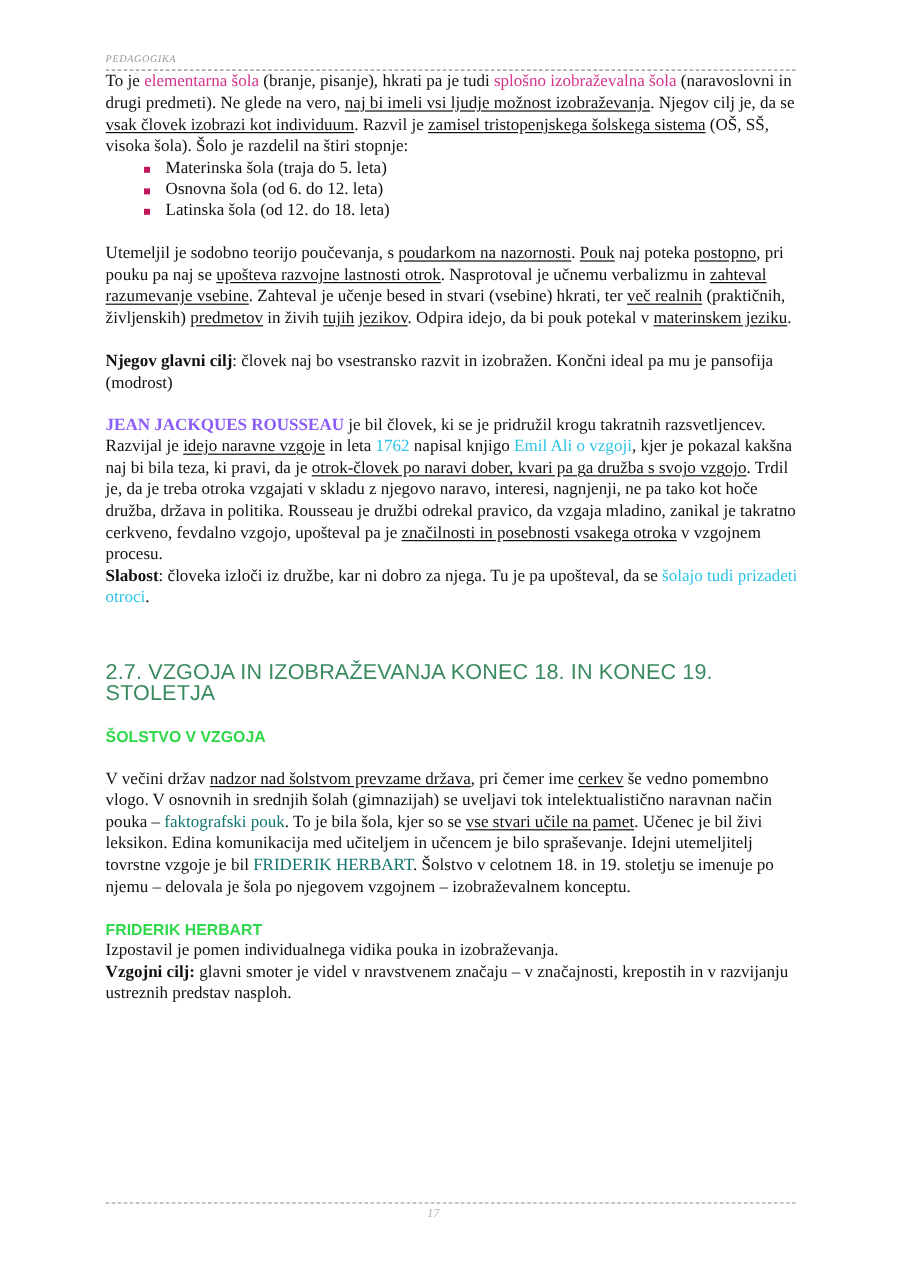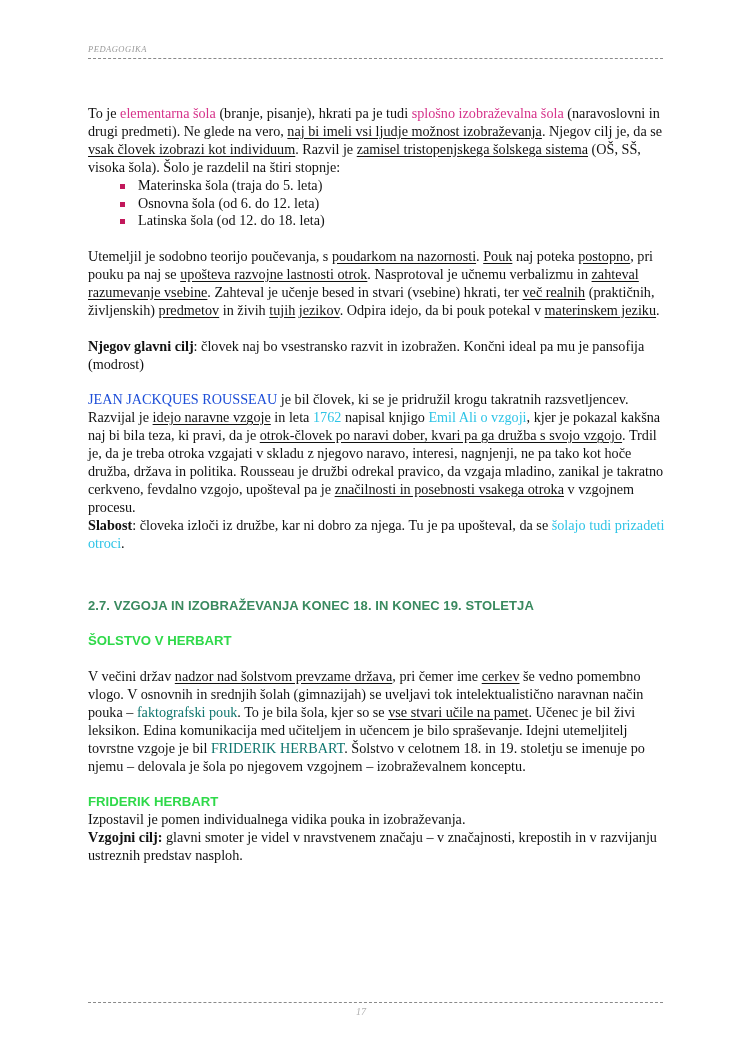--- a/index.html
+++ b/index.html
@@ -5,33 +5,33 @@
   html, body { margin: 0; padding: 0; background: #ffffff; }
   body { width: 750px; height: 1061px; position: relative; overflow: hidden;
          font-family: "Liberation Serif", "DejaVu Serif", serif; color: #111; }
   .page { position: absolute; left: 0; top: 0; width: 750px; height: 1061px; }
   .header-label { position: absolute; left: 88px; top: 44px; font-size: 8.5px; font-style: italic;
                   color: #9a9a9a; letter-spacing: 0.5px; }
   .rule { position: absolute; left: 88px; width: 575px; border-top: 1px dashed #8a8a8a; height: 0; }
   .rule.top { top: 58px; }
   .rule.bottom { top: 1002px; }
   .footer-num { position: absolute; left: 356px; top: 1006px; font-size: 10px; font-style: italic; color: #b0b0b0; }
-  .content { position: absolute; left: 88px; top: 60px; width: 580px; font-size: 14.2px; line-height: 17.9px; margin-top: 45px; }
+  .content { position: absolute; left: 88px; top: 60px; width: 580px; font-size: 14.2px; line-height: 17.9px; }
   p { margin: 0; }
   .gap { height: 17.9px; }
   .gap-lg { height: 26px; }
   u { text-decoration: underline; text-underline-offset: 2px; }
   .magenta { color: #d6338a; }
   .cyan { color: #2ec4e6; }
   .green { color: #0f766e; }
-  .sec-heading { color: #3a8a5f; font-weight: bold; font-family: "Liberation Sans", "DejaVu Sans", sans-serif;
-                 font-size: 13px; letter-spacing: 0.1px; }
+  .sec-heading { color: #3a8a5f; font-weight: normal; font-family: "Liberation Sans", "DejaVu Sans", sans-serif;
+                 font-size: 18px; letter-spacing: 0.1px; }
   .sub-heading { color: #2fd94a; font-weight: bold; font-family: "Liberation Sans", "DejaVu Sans", sans-serif;
                  font-size: 13.2px; }
-  .name-heading { color: #1d4ed8; font-weight: normal; }
+  .name-heading { color: #8b5cf6; font-weight: bold; }
   ul.bul { list-style: none; margin: 0; padding: 0 0 0 32px; }
   ul.bul li { position: relative; padding-left: 18px; }
   ul.bul li .bullet { position: absolute; left: 0; top: 7px; width: 5px; height: 5px; }
   .bullet.mag { background: #c2185b; }
   .bullet.grn { background: #2fd94a; }
   .arrow { font-weight: bold; font-family: "DejaVu Sans", sans-serif; font-size: 12px; }
   b { font-weight: bold; }
 </style>
 </head>
 <body>
@@ -61,21 +61,21 @@
 
     <p><span class="name-heading">JEAN JACKQUES ROUSSEAU</span><span> je bil človek, ki se je pridružil krogu takratnih razsvetljencev. Razvijal je </span><u>idejo naravne vzgoje</u><span> in leta </span><span class="cyan">1762</span><span> napisal knjigo </span><span class="cyan">Emil Ali o vzgoji</span><span>, kjer je pokazal kakšna naj bi bila teza, ki pravi, da je </span><u>otrok-človek po naravi dober, kvari pa ga družba s svojo vzgojo</u><span>. Trdil je, da je treba otroka vzgajati v skladu z njegovo naravo, interesi, nagnjenji, ne pa tako kot hoče družba, država in politika. Rousseau je družbi odrekal pravico, da vzgaja mladino, zanikal je takratno cerkveno, fevdalno vzgojo, upošteval pa je </span><u>značilnosti in posebnosti vsakega otroka</u><span> v vzgojnem procesu.</span><br><b>Slabost</b><span>: človeka izloči iz družbe, kar ni dobro za njega. Tu je pa upošteval, da se </span><span class="cyan">šolajo tudi prizadeti otroci</span><span>.</span></p>
 
     <div class="gap-lg"></div>
     <div class="gap"></div>
 
     <p class="sec-heading">2.7.   VZGOJA IN IZOBRAŽEVANJA KONEC 18. IN KONEC 19. STOLETJA</p>
 
     <div class="gap"></div>
 
-    <p class="sub-heading">ŠOLSTVO V HERBART</p>
+    <p class="sub-heading">ŠOLSTVO V VZGOJA</p>
 
     <div class="gap"></div>
 
     <p><span>V večini držav </span><u>nadzor nad šolstvom prevzame država</u><span>, pri čemer ime </span><u>cerkev</u><span> še vedno pomembno vlogo. V osnovnih in srednjih šolah (gimnazijah) se uveljavi tok intelektualistično naravnan način pouka – </span><span class="green">faktografski pouk</span><span>. To je bila šola, kjer so se </span><u>vse stvari učile na pamet</u><span>. Učenec je bil živi leksikon. Edina komunikacija med učiteljem in učencem je bilo spraševanje. Idejni utemeljitelj tovrstne vzgoje je bil </span><span class="green">FRIDERIK HERBART</span><span>. Šolstvo v celotnem 18. in 19. stoletju se imenuje po njemu – delovala je šola po njegovem vzgojnem – izobraževalnem konceptu.</span></p>
 
     <div class="gap"></div>
 
     <p class="sub-heading">FRIDERIK HERBART</p>
     <p>Izpostavil je pomen individualnega vidika pouka in izobraževanja.</p>
     <p><b>Vzgojni cilj:</b><span> glavni smoter je videl v nravstvenem značaju – v značajnosti, krepostih in v razvijanju ustreznih predstav nasploh.</span></p>

